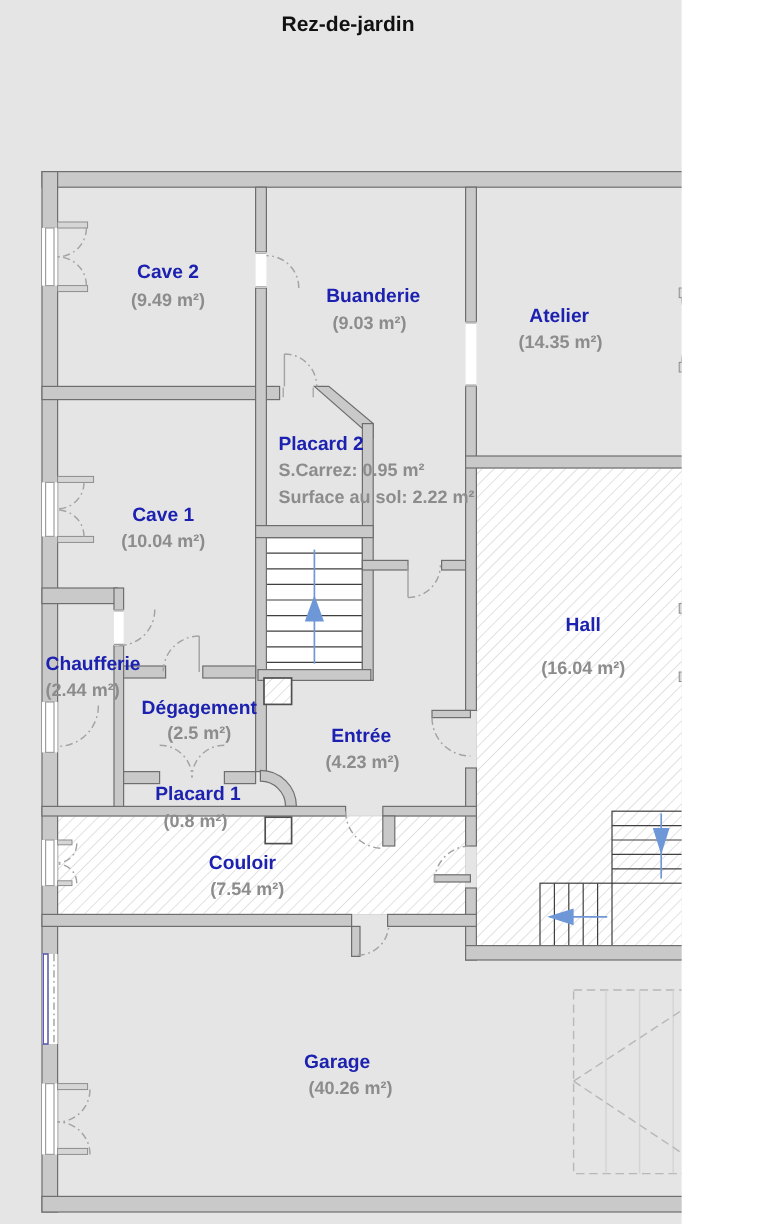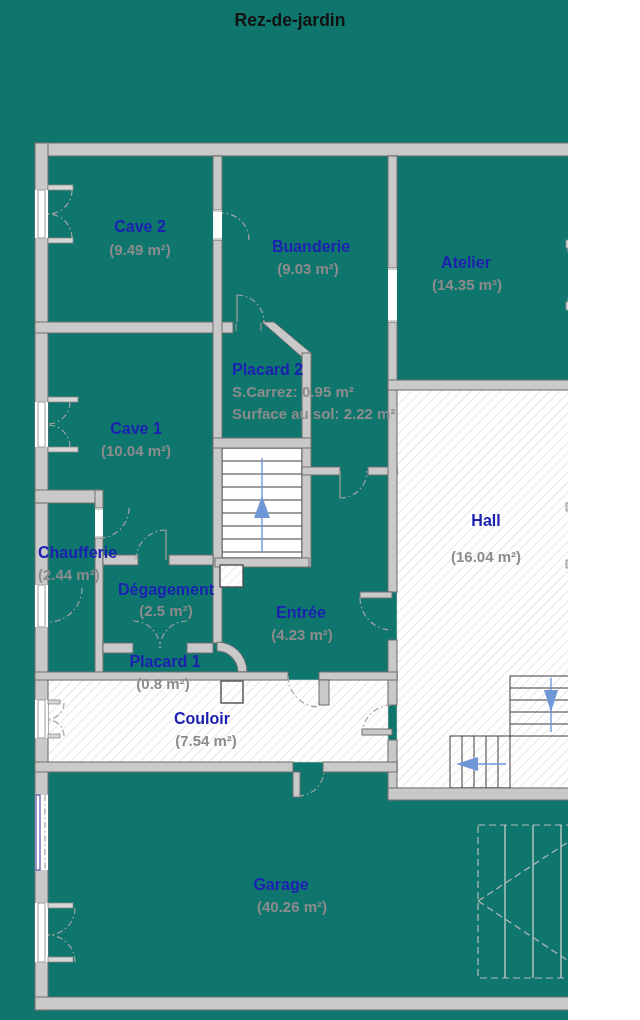--- a/index.html
+++ b/index.html
@@ -1,16 +1,16 @@
 <!DOCTYPE html>
 <html><head>
 <meta charset="utf-8">
 <style>
   html,body{margin:0;padding:0;background:#fff;}
-  #plan-wrap{position:relative;width:568px;height:1020px;background:#0f766e;overflow:hidden;
+  #plan-wrap{position:relative;width:568px;height:1020px;background:#e5e5e5;overflow:hidden;
              font-family:"Liberation Sans",sans-serif;}
   svg{position:absolute;left:0;top:0;}
   .wall{fill:#c9c9c9;stroke:#6e6e6e;stroke-width:1;}
   .open{fill:#ffffff;stroke:none;}
   .glaz{fill:#ffffff;stroke:#9e9e9e;stroke-width:1;}
   .jamb{stroke:#9e9e9e;stroke-width:1;fill:none;}
   .stub{fill:#d6d6d6;stroke:#8a8a8a;stroke-width:.8;}
   .arc{fill:none;stroke:#a3a3a3;stroke-width:1.2;stroke-dasharray:6 3 1.5 3;}
   .leafln{stroke:#a3a3a3;stroke-width:1.2;fill:none;}
   .leafbar{fill:#c9c9c9;stroke:#6e6e6e;stroke-width:1;}

